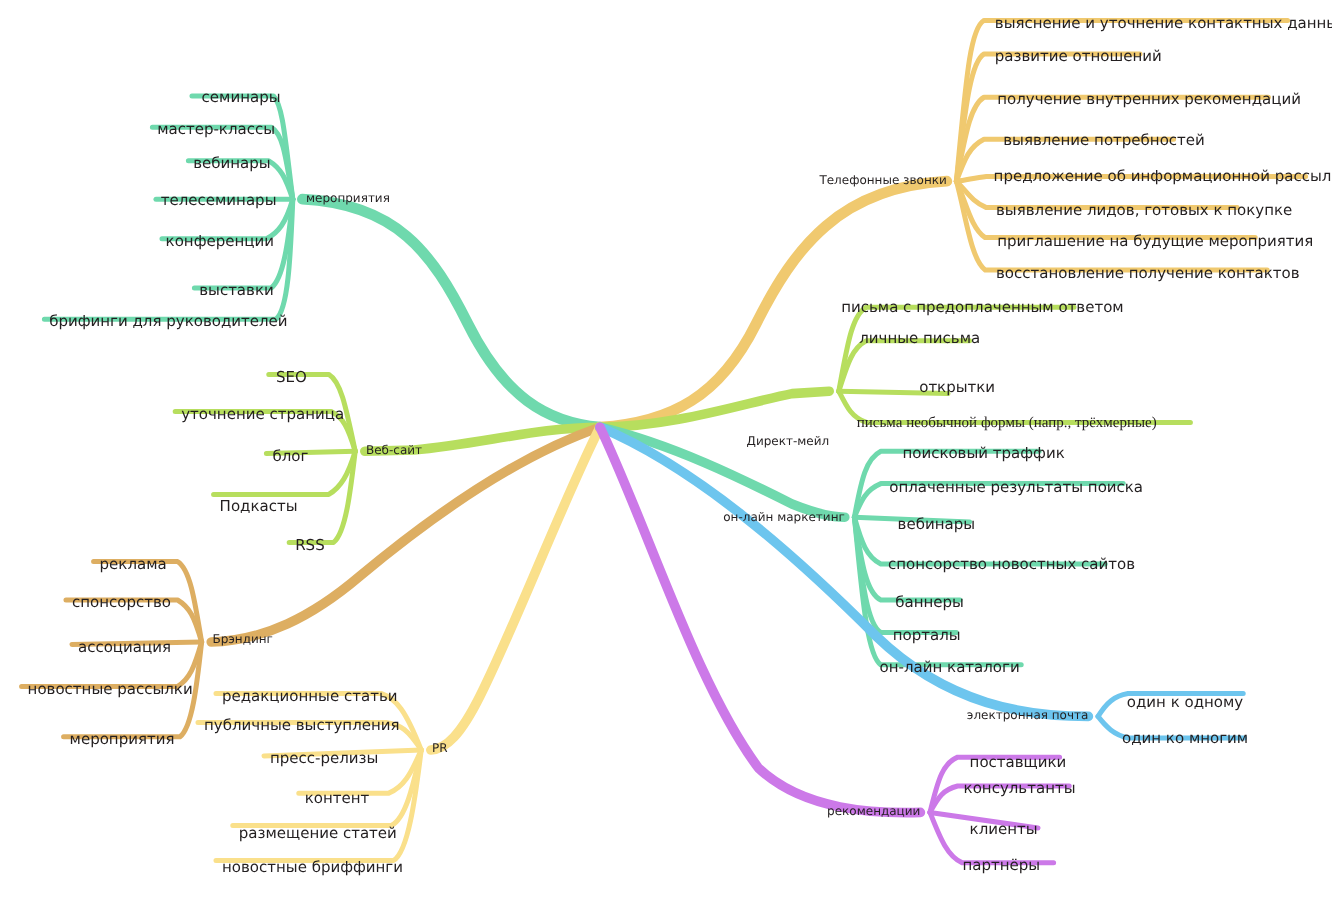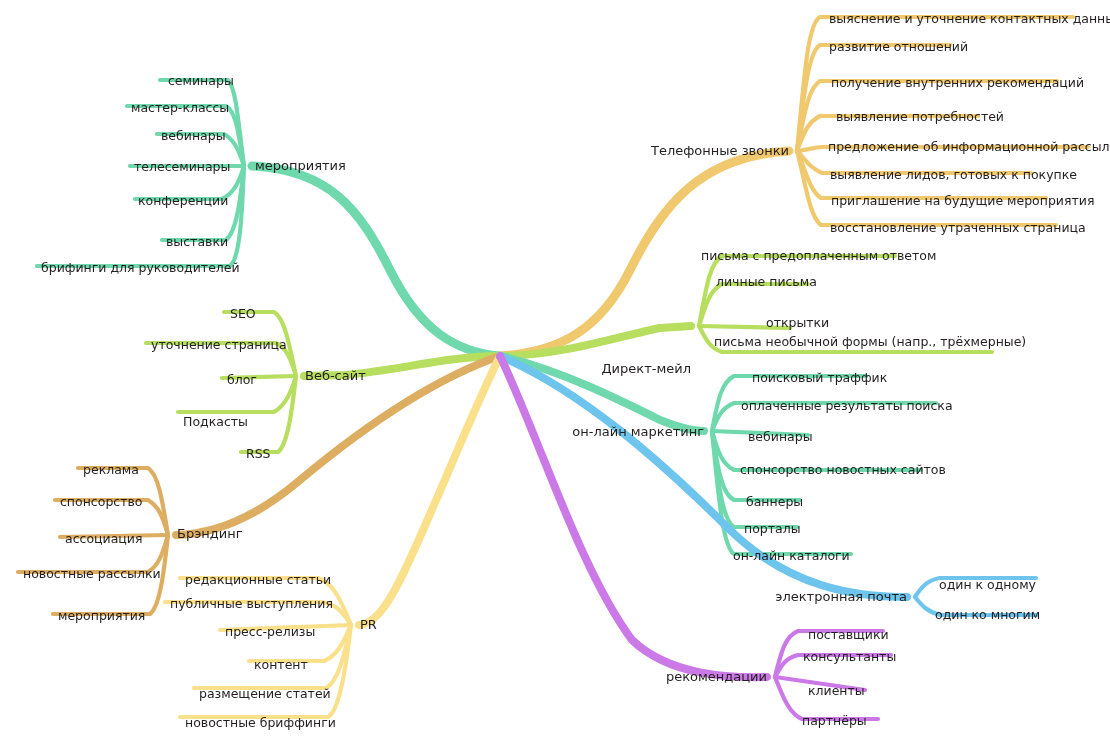--- a/index.html
+++ b/index.html
@@ -1,20 +1,20 @@
 <!DOCTYPE html>
 <html><head>
 <meta charset="utf-8">
 <style>
   html,body{margin:0;padding:0;background:#ffffff;}
   body{width:1110px;height:752px;overflow:hidden;font-family:"DejaVu Sans","Liberation Sans",sans-serif;}
   #map{position:relative;width:1110px;height:752px;background:#fff;}
   #wires{position:absolute;left:0;top:0;width:1110px;height:752px;}
   .lbl{position:absolute;white-space:nowrap;color:#231f20;font-size:12.5px;line-height:14px;}
-  .lbl.main{font-size:13px;}
+  .lbl.main{font-size:10px;}
   .center-node{
     position:absolute;
     background:#ffffff;
     border:1.4px solid #9a9a9a;
     border-radius:9px;
     box-shadow:0 1px 2px rgba(0,0,0,.18);
     padding:6px 14px 7px 14px;
     font-size:14px;
     color:#231f20;
     white-space:nowrap;
@@ -113,26 +113,26 @@
       <div class="lbl" style="left: 199px; top: 687px;">размещение статей</div>
       <div class="lbl" style="left: 185px; top: 716px;">новостные бриффинги</div>
       <div class="lbl main" style="left: 789px; top: 144px; transform: translateX(-100%);">Телефонные звонки</div>
       <div class="lbl" style="left: 829px; top: 12px;">выяснение и уточнение контактных данных</div>
       <div class="lbl" style="left: 829px; top: 40px;">развитие отношений</div>
       <div class="lbl" style="left: 831px; top: 76px;">получение внутренних рекомендаций</div>
       <div class="lbl" style="left: 836px; top: 110px;">выявление потребностей</div>
       <div class="lbl" style="left: 828px; top: 140px;">предложение об информационной рассылке</div>
       <div class="lbl" style="left: 830px; top: 168px;">выявление лидов, готовых к покупке</div>
       <div class="lbl" style="left: 831px; top: 194px;">приглашение на будущие мероприятия</div>
-      <div class="lbl" style="left: 830px; top: 221px;">восстановление утраченных страница</div>
+      <div class="lbl" style="left: 830px; top: 221px;">восстановление получение контактов</div>
       <div class="lbl main" style="left: 691px; top: 319px; transform: translateX(-100%); margin-top: 43px;">Директ-мейл</div>
       <div class="lbl" style="left: 701px; top: 249px; text-align: center;">письма с предоплаченным ответом</div>
       <div class="lbl" style="left: 716px; top: 275px;">личные письма</div>
       <div class="lbl" style="left: 766px; top: 316px;">открытки</div>
-      <div class="lbl" style="left: 714px; top: 335px;">письма необычной формы (напр., трёхмерные)</div>
+      <div class="lbl" style="left: 714px; top: 345px; font-family: Liberation Serif, serif;">письма необычной формы (напр., трёхмерные)</div>
       <div class="lbl main" style="left: 704px; top: 425px; transform: translateX(-100%);">он-лайн маркетинг</div>
       <div class="lbl" style="left: 752px; top: 371px;">поисковый траффик</div>
       <div class="lbl" style="left: 741px; top: 399px;">оплаченные результаты поиска</div>
       <div class="lbl" style="left: 748px; top: 430px;">вебинары</div>
       <div class="lbl" style="left: 740px; top: 463px;">спонсорство новостных сайтов</div>
       <div class="lbl" style="left: 746px; top: 495px;">баннеры</div>
       <div class="lbl" style="left: 744px; top: 522px;">порталы</div>
       <div class="lbl" style="left: 733px; top: 549px;">он-лайн каталоги</div>
       <div class="lbl main" style="left: 907px; top: 590px; transform: translateX(-100%);">электронная почта</div>
       <div class="lbl" style="left: 939px; top: 578px;">один к одному</div>

